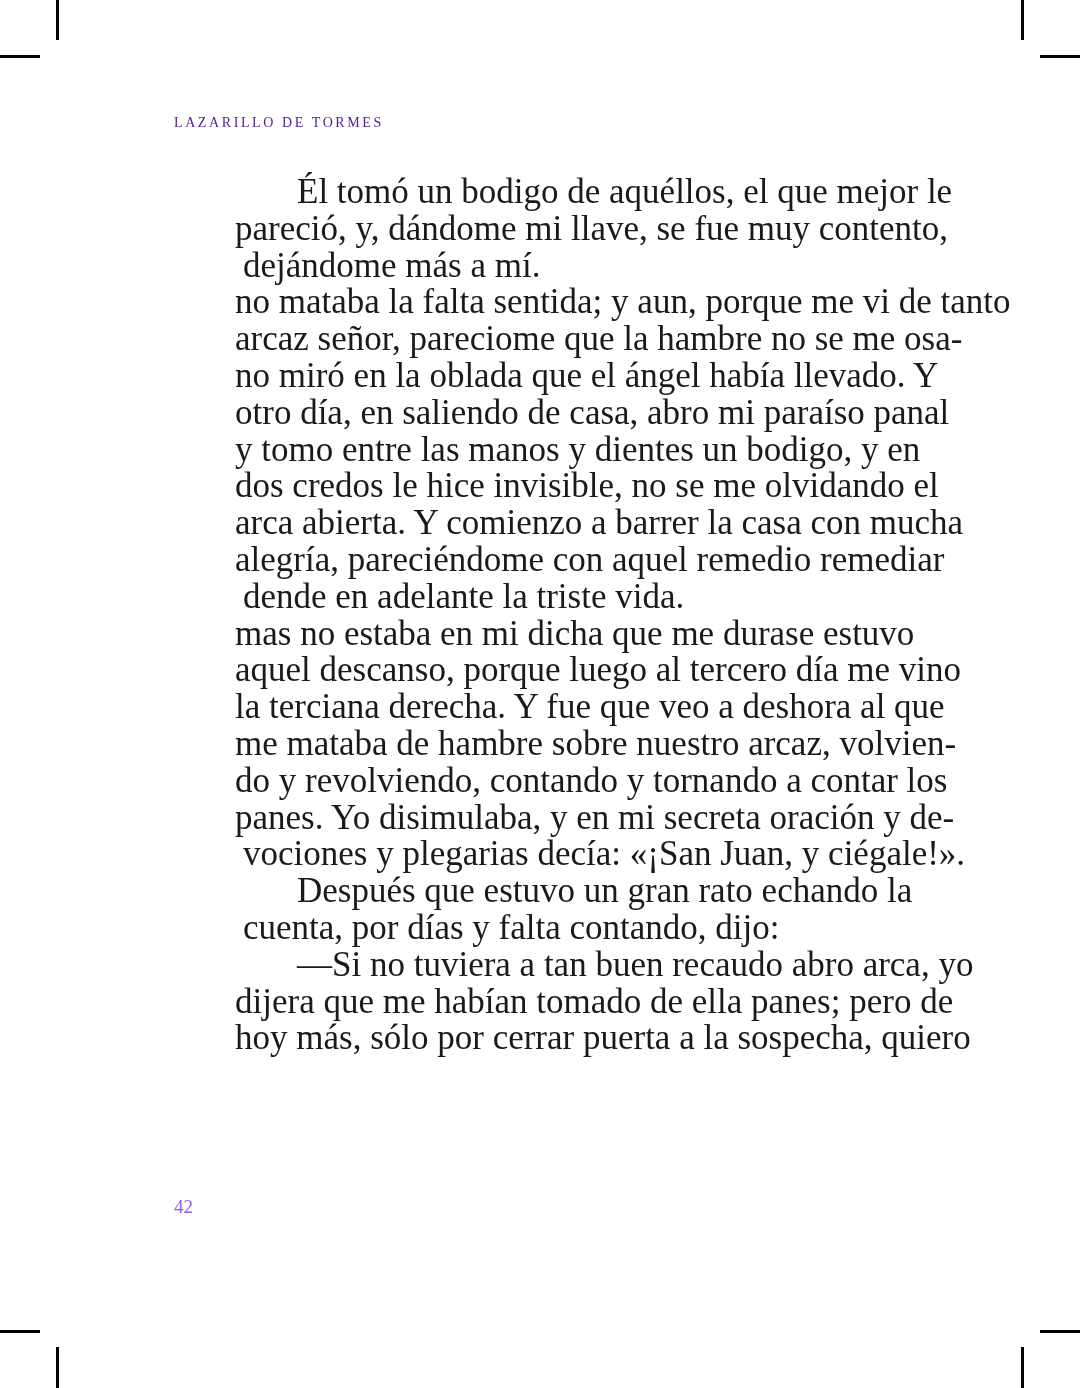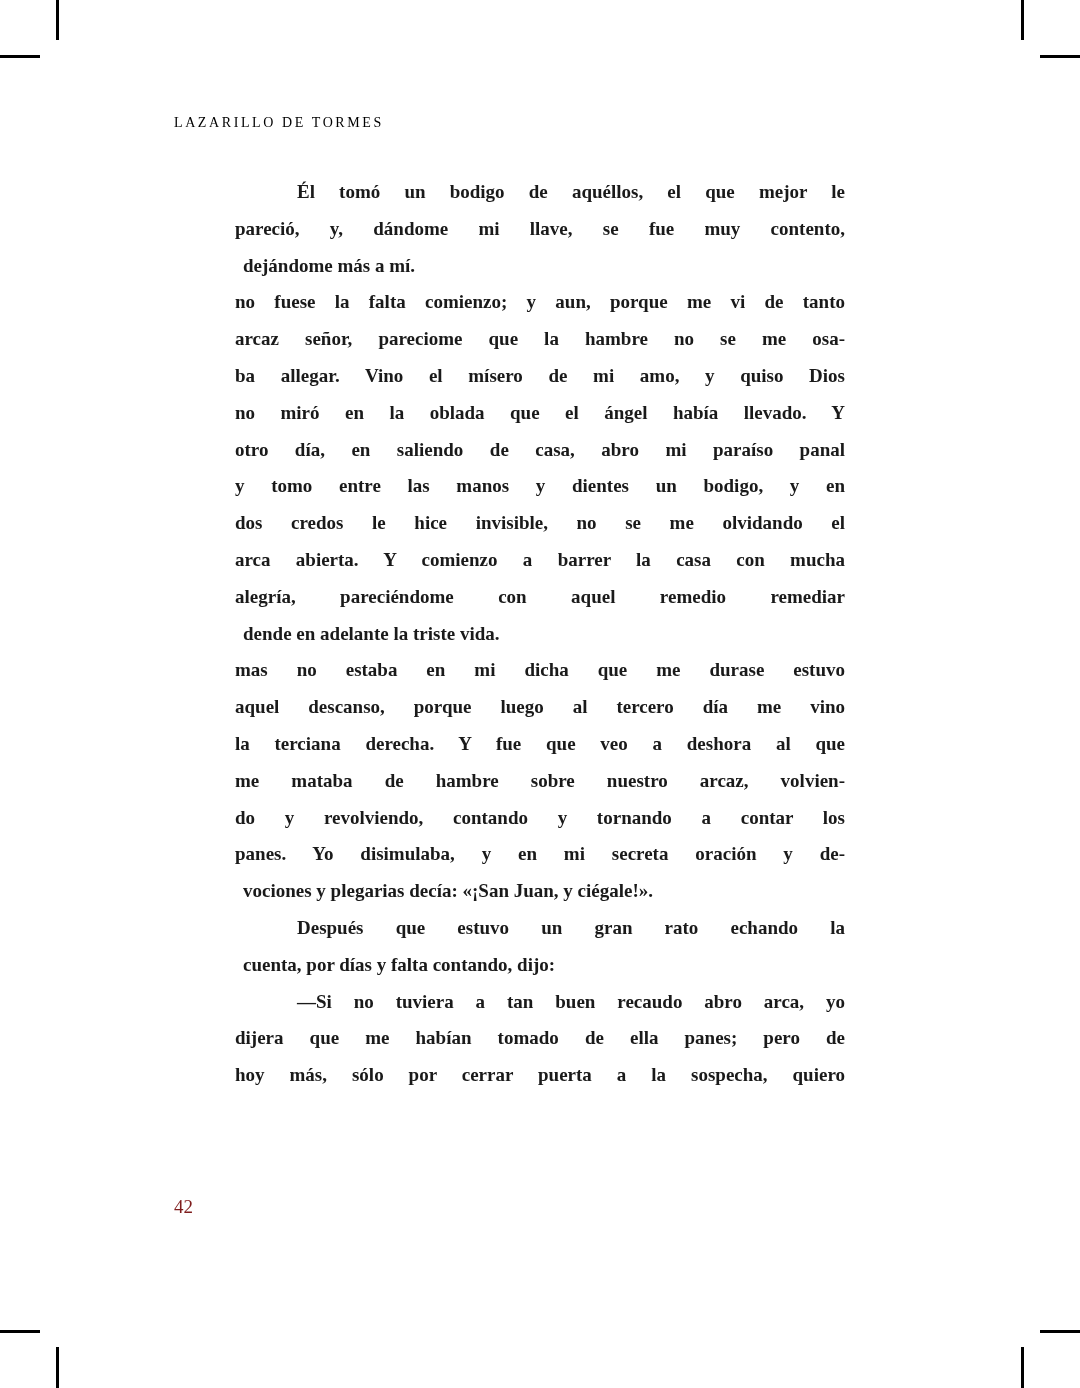--- a/index.html
+++ b/index.html
@@ -22,54 +22,53 @@
     .crop.v { width: 3px; height: 40px; }
     .crop.h { height: 3px; width: 40px; }
 
     .running-head {
       position: absolute;
       left: 174px;
       top: 115px;
       font-size: 14px;
       letter-spacing: 2.6px;
       text-transform: uppercase;
-      color: #000000;
+      color: #4c1d95;
       white-space: nowrap;
     }
 
     .text-block {
       position: absolute;
       left: 235px;
       top: 174px;
       width: 610px;
-      font-size: 19px;
+      font-size: 35px;
       line-height: 36.8px;
       text-align: justify;
-      font-weight: bold;
     }
     .line {
       display: block;
       text-align: justify;
       text-align-last: justify;
       white-space: nowrap;
       height: 36.8px;
     }
     .line.last {
       text-align-last: left;
       margin-left: 8px;
     }
     .line.indent {
       padding-left: 62px;
     }
     .folio {
       position: absolute;
       left: 174px;
       top: 1196px;
       font-size: 19px;
-      color: #7f1d1d;
+      color: #8b5cf6;
     }
   </style>
 </head>
 <body>
 
 <div class="crop v" style="left:56px; top:0px;"></div>
 <div class="crop h" style="left:0px; top:55px;"></div>
 <div class="crop v" style="left:1021px; top:0px;"></div>
 <div class="crop h" style="left:1040px; top:55px;"></div>
 <div class="crop h" style="left:0px; top:1330px;"></div>
@@ -79,23 +78,22 @@
 
 <div class="running-head">Lazarillo de Tormes</div>
 
 <div class="text-block">
   <div class="paragraph">
     <span class="line indent">Él tomó un bodigo de aquéllos, el que mejor le</span>
     <span class="line">pareció, y, dándome mi llave, se fue muy contento,</span>
     <span class="line last">dejándome más a mí.</span>
   </div>
   <div class="paragraph">
-    <span class="line">no fuese la falta comienzo; y aun, porque me vi de tanto</span>
+    <span class="line">no mataba la falta sentida; y aun, porque me vi de tanto</span>
     <span class="line">arcaz señor, pareciome que la hambre no se me osa-</span>
-    <span class="line">ba allegar. Vino el mísero de mi amo, y quiso Dios</span>
     <span class="line">no miró en la oblada que el ángel había llevado. Y</span>
     <span class="line">otro día, en saliendo de casa, abro mi paraíso panal</span>
     <span class="line">y tomo entre las manos y dientes un bodigo, y en</span>
     <span class="line">dos credos le hice invisible, no se me olvidando el</span>
     <span class="line">arca abierta. Y comienzo a barrer la casa con mucha</span>
     <span class="line">alegría, pareciéndome con aquel remedio remediar</span>
     <span class="line last">dende en adelante la triste vida.</span>
   </div>
   <div class="paragraph">
     <span class="line">mas no estaba en mi dicha que me durase estuvo</span>

